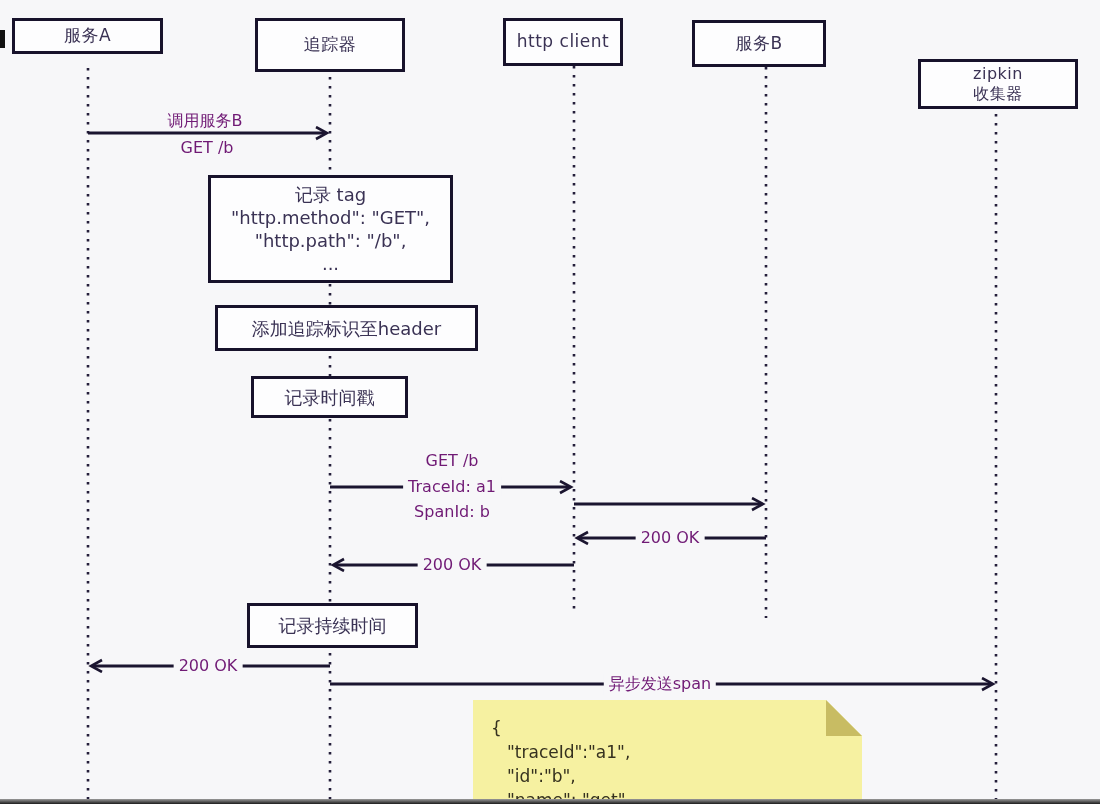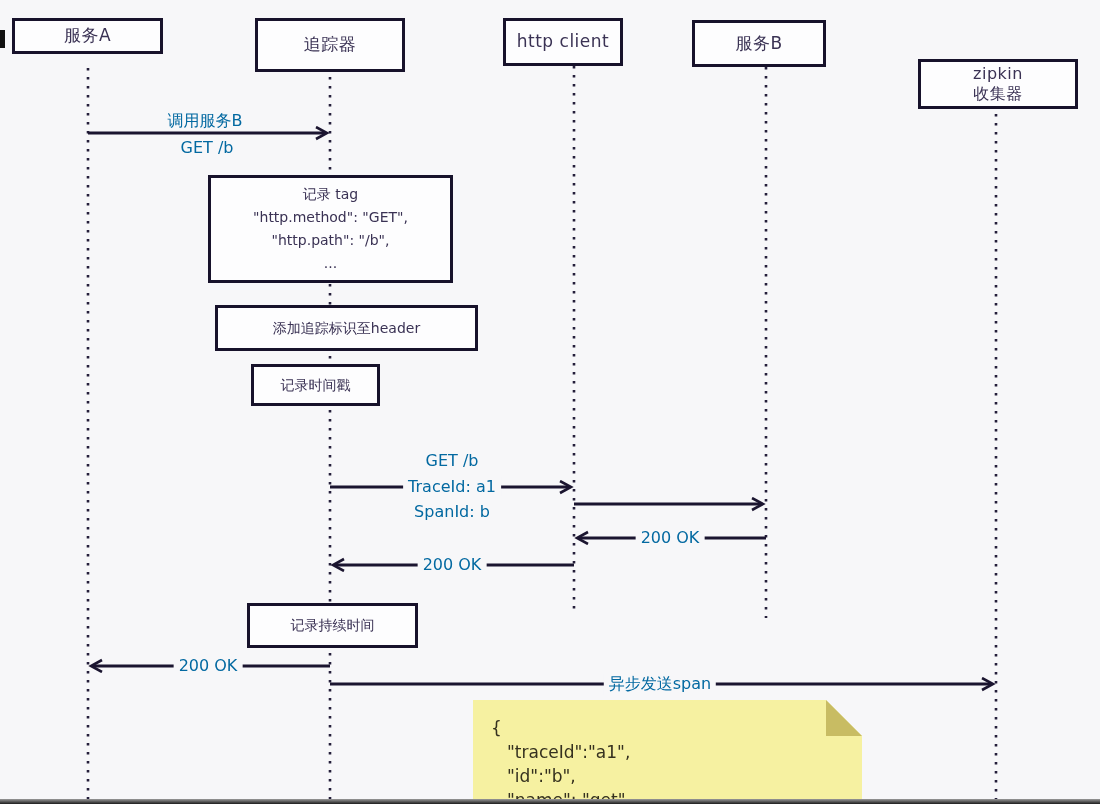--- a/index.html
+++ b/index.html
@@ -12,25 +12,25 @@
   svg.layer{position:absolute;left:0;top:0;}
   .actor{
     position:absolute;display:flex;align-items:center;justify-content:center;
     background:#fdfdfe;border:3px solid #17122b;box-sizing:border-box;
     font-size:17px;letter-spacing:.5px;text-align:center;line-height:1.25;
     white-space:pre-line;
   }
   .stepbox{
     position:absolute;display:flex;flex-direction:column;align-items:center;justify-content:center;
     background:#fdfdfe;border:3px solid #17122b;box-sizing:border-box;
-    font-size:14px;text-align:center;line-height:23px;
+    font-size:18px;text-align:center;line-height:23px;
   }
   .msg-label{
     position:absolute;transform:translateX(-50%);
-    font-size:16px;white-space:nowrap;color:#0369a1;
+    font-size:16px;white-space:nowrap;color:#701a75;
   }
   .on-line{background:#f7f7f9;padding:0 5px;}
   .note{
     position:absolute;left:473px;top:700px;width:389px;height:104px;
     background:#f6f1a1;
     clip-path:polygon(0 0, calc(100% - 36px) 0, 100% 36px, 100% 100%, 0 100%);
     color:#35311f;font-size:17px;
   }
   .note-fold{position:absolute;right:0;top:0;}
   .note-line{height:24px;line-height:24px;white-space:nowrap;}
@@ -83,21 +83,21 @@
   <div class="msg-label" style="left:205px;top:111px;">调用服务B</div>
   <div class="msg-label" style="left:207px;top:138px;">GET /b</div>
 
   <div class="stepbox" style="left:208px;top:175px;width:245px;height:108px;">
     <div>记录 tag</div>
     <div>"http.method": "GET",</div>
     <div>"http.path": "/b",</div>
     <div>...</div>
   </div>
   <div class="stepbox" style="left:215px;top:305px;width:263px;height:46px;">添加追踪标识至header</div>
-  <div class="stepbox" style="left:251px;top:364px;width:129px;height:42px;">记录时间戳</div>
+  <div class="stepbox" style="left:251px;top:376px;width:157px;height:42px;">记录时间戳</div>
   <div class="stepbox" style="left:247px;top:603px;width:171px;height:45px;">记录持续时间</div>
 
   <div class="msg-label" style="left:452px;top:451px;">GET /b</div>
   <div class="msg-label on-line" style="left:452px;top:477px;">TraceId: a1</div>
   <div class="msg-label" style="left:452px;top:502px;">SpanId: b</div>
 
   <div class="msg-label on-line" style="left:670px;top:528px;">200 OK</div>
   <div class="msg-label on-line" style="left:452px;top:555px;">200 OK</div>
   <div class="msg-label on-line" style="left:208px;top:656px;">200 OK</div>
 

